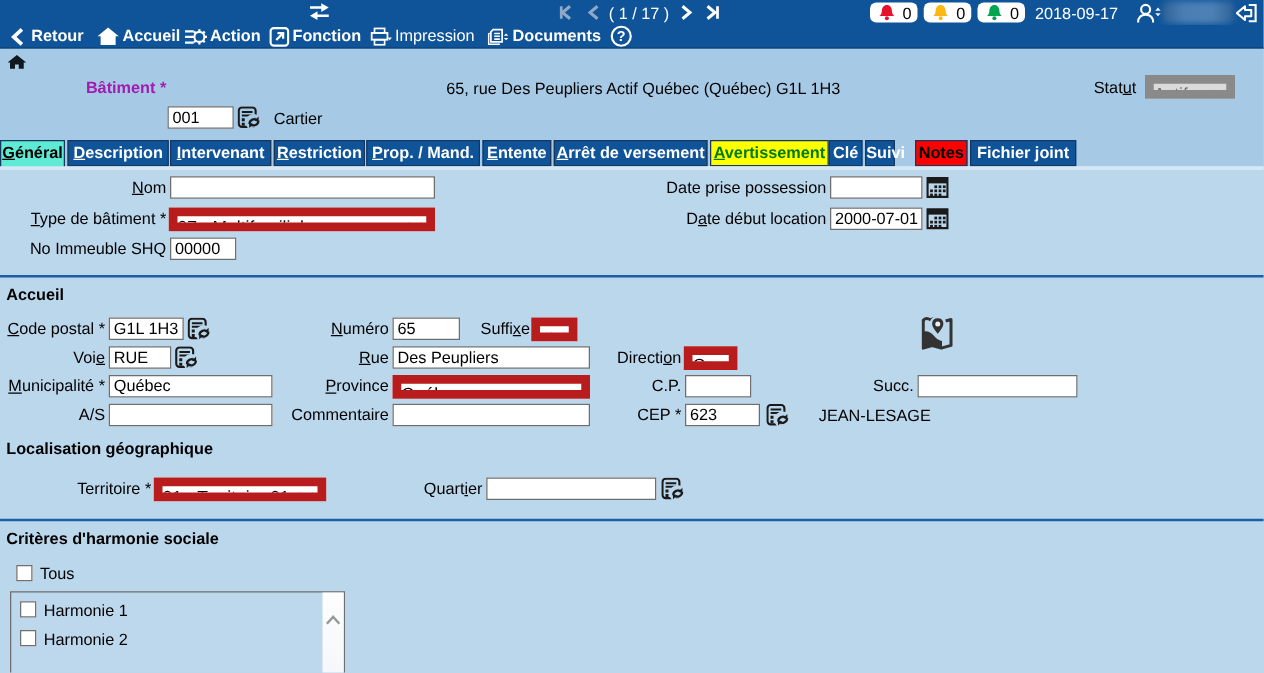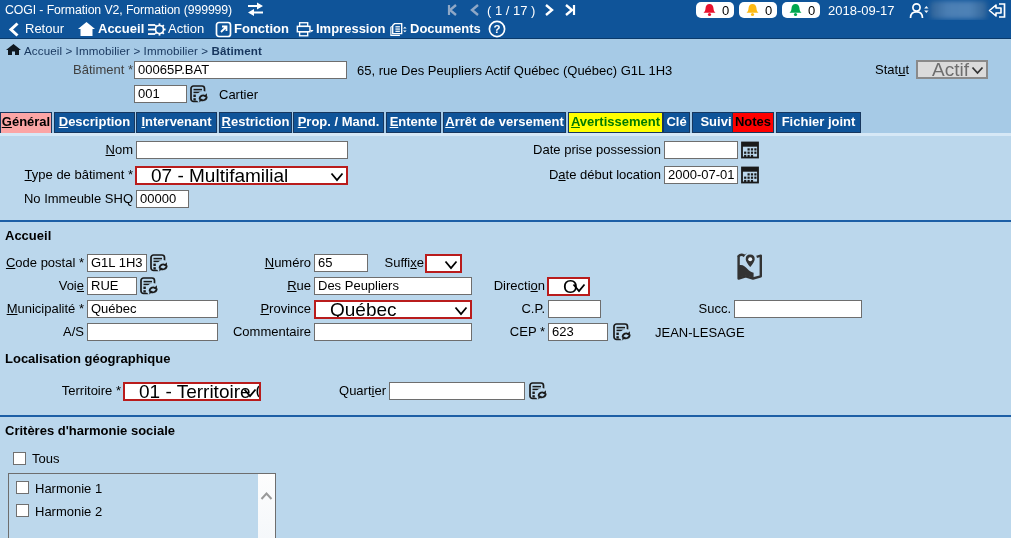--- a/index.html
+++ b/index.html
@@ -6,32 +6,31 @@
 html,body{width:1011px;height:538px;overflow:hidden}
 body{font-family:"Liberation Sans",sans-serif;font-size:13px;position:relative;background:#BBD7EC;color:#000}
 .abs{position:absolute}
 #bar1{position:absolute;left:0;top:0;width:1011px;height:20px;background:#0F5499}
 #bar2{position:absolute;left:0;top:20px;width:1011px;height:19px;background:#0F5499;border-bottom:1px solid #0A3A6B}
 #hdr{position:absolute;left:0;top:39px;width:1011px;height:94px;background:#A6CAE6}
 #strip{position:absolute;left:0;top:133px;width:1011px;height:3px;background:#D6E8F6}
 .w{color:#fff}
 .lbl{position:absolute;font-size:13px;line-height:18px;white-space:nowrap;text-align:right}
 .in{position:absolute;background:#fff;border:1px solid #6E6E6E;font-size:13px;line-height:16px;padding:0 3px;white-space:nowrap;overflow:hidden}
-.sel{position:absolute;background:#fff;border:2px solid #b91c1c;font-size:19px;line-height:16px;padding:0 14px;white-space:nowrap;overflow:hidden}
+.sel{position:absolute;background:#fff;border:7px solid #b91c1c;font-size:14px;line-height:16px;padding:0 0;white-space:nowrap;overflow:hidden}
 .sel svg{position:absolute;right:2px;top:4px}
 .tab{position:absolute;top:112px;height:21px;background:#0F5499;border:1px solid #17375E;color:#fff;font-weight:bold;font-size:13px;text-align:center;line-height:18px;white-space:nowrap}
 .sech{position:absolute;font-weight:bold;font-size:13px;white-space:nowrap}
 .cb{position:absolute;width:14px;height:14px;background:#fff;border:1px solid #707070}
 .hl{position:absolute;left:0;width:1011px;height:2.5px;background:#1D5FA6}
 </style>
 </head>
 <body>
 
 <div id="bar1">
-  <div class="abs w" style="left:5px;top:3px;font-size:12.3px;letter-spacing:-0.1px">COGI - Formation V2, Formation (999999)</div>
   <svg class="abs" style="left:246px;top:2px" width="19" height="16" viewBox="0 0 19 16">
     <path d="M2 4.5 H11 V2 L17 5.5 L11 9 V6.5 H2 Z" fill="#fff" transform="translate(0,-1.5)"></path>
     <path d="M17 11 H8 V8.5 L2 12 L8 15.5 V13 H17 Z" fill="#fff" transform="translate(0,-1.5)"></path>
   </svg>
   <svg class="abs" style="left:446px;top:3px" width="14" height="14" viewBox="0 0 14 14">
       <path d="M10 2 L4 7 L10 12" stroke="#8FA8C6" stroke-width="2.4" fill="none"></path>
       <line x1="3" y1="2" x2="3" y2="12" stroke="#8FA8C6" stroke-width="2.2"></line>
     </svg>
   <svg class="abs" style="left:469px;top:3px" width="12" height="14" viewBox="0 0 12 14">
       <path d="M9 2 L3 7 L9 12" stroke="#8FA8C6" stroke-width="2.4" fill="none"></path>
@@ -76,21 +75,21 @@
   <svg class="abs" style="left:988px;top:2px" width="18" height="17" viewBox="0 0 18 17">
     <path d="M8 3 L1.5 8.5 L8 14 V11 H13 V6 H8 Z" fill="none" stroke="#fff" stroke-width="1.6" stroke-linejoin="round"></path>
     <path d="M11 2 H16.5 V15 H11" fill="none" stroke="#fff" stroke-width="1.7"></path>
   </svg>
 </div>
 
 <div id="bar2">
   <svg class="abs" style="left:8px;top:2px" width="12" height="15" viewBox="0 0 12 15">
       <path d="M9.5 1.5 L3 7.5 L9.5 13.5" stroke="#fff" stroke-width="3" fill="none"></path>
     </svg>
-  <div class="abs w" style="left:25px;top:1px;font-weight:normal">Retour</div>
+  <div class="abs w" style="left:25px;top:1px;font-weight:bold">Retour</div>
   <svg class="abs" style="left:77px;top:1px" width="19" height="16" viewBox="0 0 19 16">
       <path d="M9.5 1 L1 8 H3.5 V15 H15.5 V8 H18 Z" fill="#fff"></path>
     </svg>
   <div class="abs w" style="left:98px;top:1px;font-weight:bold">Accueil</div>
   <svg class="abs" style="left:147px;top:1px" width="20" height="17" viewBox="0 0 20 17">
     <g stroke="#fff" stroke-width="1.8">
         <line x1="1" y1="4" x2="8" y2="4"></line>
         <line x1="1" y1="8.5" x2="7" y2="8.5"></line>
         <line x1="1" y1="13" x2="8" y2="13"></line>
       </g>
@@ -99,33 +98,33 @@
         <line x1="12.5" y1="2.4" x2="12.5" y2="4.4"></line>
         <line x1="12.5" y1="12.6" x2="12.5" y2="14.6"></line>
         <line x1="6.4" y1="8.5" x2="8.4" y2="8.5"></line>
         <line x1="16.6" y1="8.5" x2="18.6" y2="8.5"></line>
         <line x1="8.2" y1="4.2" x2="9.6" y2="5.6"></line>
         <line x1="15.4" y1="11.4" x2="16.8" y2="12.8"></line>
         <line x1="8.2" y1="12.8" x2="9.6" y2="11.4"></line>
         <line x1="15.4" y1="5.6" x2="16.8" y2="4.2"></line>
       </g>
   </svg>
-  <div class="abs w" style="left:168px;top:1px;font-weight:normal">Action</div>
+  <div class="abs w" style="left:168px;top:1px;font-weight:bold">Action</div>
   <svg class="abs" style="left:215px;top:1px" width="17" height="17" viewBox="0 0 17 17">
     <rect x="1.5" y="1.5" width="14" height="14" rx="2.5" fill="none" stroke="#fff" stroke-width="1.7"></rect>
     <path d="M6 11 L10.5 6.5 M7 5.5 H11.5 V10" stroke="#fff" stroke-width="1.8" fill="none"></path>
   </svg>
   <div class="abs w" style="left:234px;top:1px;font-weight:bold">Fonction</div>
   <svg class="abs" style="left:296px;top:1px" width="18" height="17" viewBox="0 0 20 17">
     <rect x="4" y="1" width="9" height="4" fill="none" stroke="#fff" stroke-width="1.5"></rect>
     <rect x="1.5" y="5" width="14" height="6" fill="none" stroke="#fff" stroke-width="1.6"></rect>
     <rect x="4" y="11" width="9" height="4.5" fill="none" stroke="#fff" stroke-width="1.5"></rect>
     <path d="M15.5 9 L17.5 11.5 L19.5 9 Z" fill="#fff"></path>
   </svg>
-  <div class="abs w" style="left:316px;top:1px;font-weight:bold">Impression</div>
+  <div class="abs w" style="left:316px;top:1px;font-weight:normal">Impression</div>
   <svg class="abs" style="left:390px;top:1px" width="18" height="17" viewBox="0 0 20 17">
     <path d="M3 4 L5 2 H13 V13 H3 Z" fill="none" stroke="#fff" stroke-width="1.5"></path>
     <path d="M2 5 L1 6 V15 H11" fill="none" stroke="#fff" stroke-width="1.3"></path>
     <g stroke="#fff" stroke-width="1.4">
         <line x1="6" y1="5.5" x2="11" y2="5.5"></line>
         <line x1="6" y1="8" x2="11" y2="8"></line>
         <line x1="6" y1="10.5" x2="11" y2="10.5"></line>
       </g>
     <path d="M14.5 7.5 L16.5 5.5 L18.5 7.5 Z" fill="#fff"></path>
     <path d="M14.5 9.5 L16.5 11.5 L18.5 9.5 Z" fill="#fff"></path>
@@ -134,23 +133,21 @@
   <svg class="abs" style="left:488px;top:0px" width="18" height="18" viewBox="0 0 18 18">
     <circle cx="9" cy="9" r="7.6" fill="none" stroke="#fff" stroke-width="1.7"></circle>
     <text x="9" y="13.2" font-family="Liberation Sans" font-size="11.5" font-weight="bold" fill="#fff" text-anchor="middle">?</text>
   </svg>
 </div>
 
 <div id="hdr">
   <svg class="abs" style="left:6px;top:5px" width="15" height="12" viewBox="0 0 15 12">
       <path d="M7.5 0 L0 6 H2 V11 H6 V7.5 H9 V11 H13 V6 H15 Z" fill="#101820"></path>
     </svg>
-  <div class="abs" style="left:24px;top:4.5px;color:#17365D;font-size:11.6px;letter-spacing:0.1px">Accueil &gt; Immobilier &gt; Immobilier &gt; <b>Bâtiment</b></div>
-  <div class="lbl" style="right:878px;top:22px;color:#404040;font-weight:normal">Bâtiment *</div>
-  <div class="in" style="left:134px;top:22px;width:213px;height:18px">00065P.BAT</div>
+  <div class="lbl" style="right:878px;top:22px;color:#a21caf;font-weight:bold">Bâtiment *</div>
   <div class="abs" style="left:357px;top:24px">65, rue Des Peupliers Actif Québec (Québec) G1L 1H3</div>
   <div class="lbl" style="right:102px;top:22px">Stat<u>u</u>t</div>
   <div class="sel" style="left:916px;top:21px;width:72px;height:19px;background:#DBDBDB;border-color:#8A8A8A;color:#6E6E6E">Actif<svg width="13" height="9" viewBox="0 0 13 9">
         <path d="M1.5 1.5 L6.5 7 L11.5 1.5" stroke="#333" stroke-width="1.8" fill="none"></path>
       </svg></div>
   <div class="in" style="left:134px;top:46px;width:53px;height:18px">001</div>
   <svg class="abs" style="left:190px;top:46px" width="20" height="19" viewBox="0 0 20 19">
       <rect x="1" y="1" width="13.5" height="15.5" rx="2.5" fill="none" stroke="#1a1a1a" stroke-width="1.7"></rect>
       <line x1="3.5" y1="4.6" x2="12" y2="4.6" stroke="#1a1a1a" stroke-width="1.5"></line>
       <line x1="3.5" y1="7.4" x2="12" y2="7.4" stroke="#1a1a1a" stroke-width="1.5"></line>
@@ -159,30 +156,30 @@
       <circle cx="13.1" cy="12.8" r="5.4" fill="none" stroke="#A6CAE6" stroke-width="2.6"></circle>
       <circle cx="13.1" cy="12.8" r="4.2" fill="#A6CAE6"></circle>
       <path d="M9.6 14.2 a3.7 3.7 0 0 1 6.4 -2.6" fill="none" stroke="#1a1a1a" stroke-width="1.8"></path>
       <path d="M16.7 11.5 a3.7 3.7 0 0 1 -6.4 2.6" fill="none" stroke="#1a1a1a" stroke-width="1.8"></path>
       <path d="M16.9 8.2 L16.9 11.9 L13.5 11.6 Z" fill="#1a1a1a"></path>
       <path d="M9.4 17.4 L9.3 13.7 L12.8 14.1 Z" fill="#1a1a1a"></path>
     </svg>
   <div class="abs" style="left:219px;top:48px">Cartier</div>
 </div>
 
-<div class="tab" style="left:0px;width:52px;background:#fca5a5;color:#000;height:24px;border-bottom:0"><u>G</u>énéral</div>
+<div class="tab" style="left:0px;width:52px;background:#5eead4;color:#000;height:24px;border-bottom:0"><u>G</u>énéral</div>
 <div class="tab" style="left:54px;width:81px"><u>D</u>escription</div>
 <div class="tab" style="left:136px;width:81px"><u>I</u>ntervenant</div>
 <div class="tab" style="left:219px;width:73px"><u>R</u>estriction</div>
 <div class="tab" style="left:293px;width:91px"><u>P</u>rop. / Mand.</div>
 <div class="tab" style="left:386px;width:55px"><u>E</u>ntente</div>
 <div class="tab" style="left:443px;width:123px"><u>A</u>rrêt de versement</div>
 <div class="tab" style="left:568px;width:95px;background:#FFFF00;color:#007A00"><u>A</u>vertissement</div>
 <div class="tab" style="left:663px;width:27px">Clé</div>
-<div class="tab" style="left:692px;width:48px">Suivi</div>
+<div class="tab" style="left:692px;width:24px">Suivi</div>
 <div class="tab" style="left:732px;width:42px;background:#FF0000;color:#000">Notes</div>
 <div class="tab" style="left:776px;width:85px">Fichier joint</div>
 <div id="strip"></div>
 
 <div class="lbl" style="right:878px;top:141px"><u>N</u>om</div>
 <div class="in" style="left:136px;top:141px;width:212px;height:18px"></div>
 <div class="lbl" style="right:350px;top:141px">Date prise possession</div>
 <div class="in" style="left:664px;top:141px;width:74px;height:18px"></div>
 <svg class="abs" style="left:741px;top:141px" width="18" height="18" viewBox="0 0 18 18">
     <rect x="1" y="1.5" width="16" height="15" fill="none" stroke="#1a1a1a" stroke-width="1.8"></rect>

